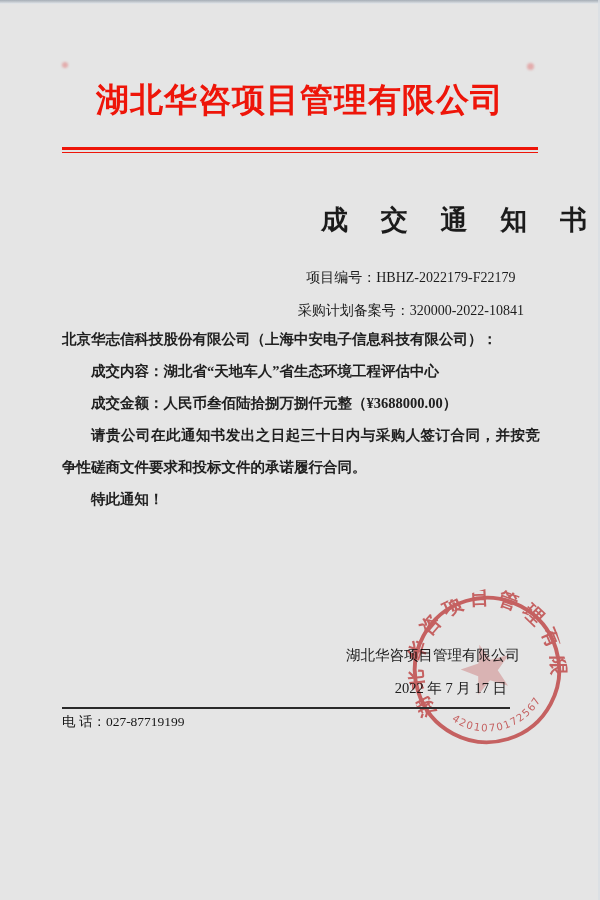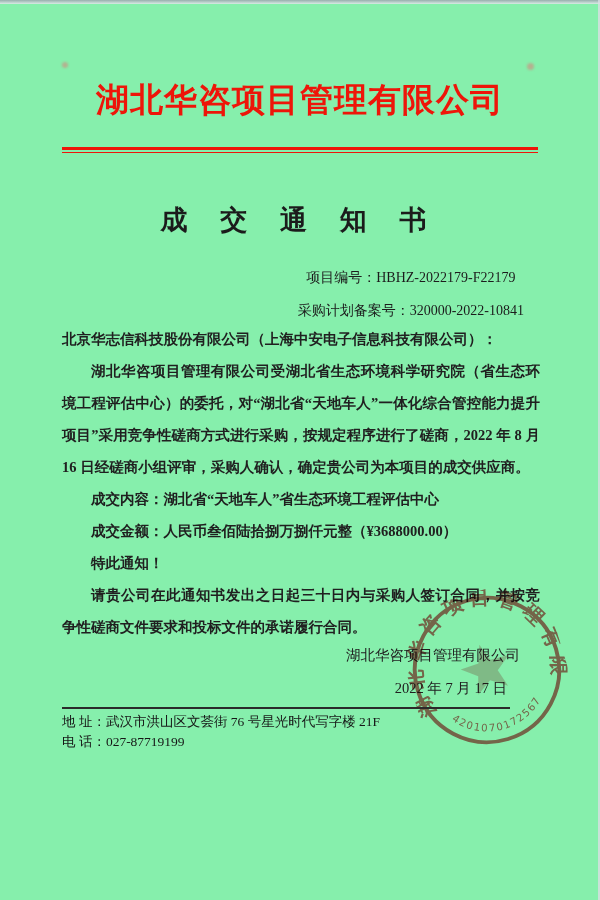--- a/index.html
+++ b/index.html
@@ -2,39 +2,39 @@
 <html style="--brand-red: #ee1509; --seal-red: #d85c5c;"><head>
 <meta charset="utf-8">
 <style>
   :root{
     --brand-red:#ee1509;
     --seal-red:#d85c5c;
     --text:#202020;
   }
   html,body{margin:0;padding:0;background:#ffffff;}
   .page{
-    position:relative;width:600px;height:900px;background:#86efac;overflow:hidden;
+    position:relative;width:600px;height:900px;background:#e5e5e5;overflow:hidden;
     font-family:"Liberation Serif","DejaVu Serif",serif;color:var(--text);
   }
   .edge-top{position:absolute;top:0;left:0;right:0;height:4px;
     background:linear-gradient(#9aa3ad,#e6eaee);opacity:.85;}
   .edge-right{position:absolute;top:0;right:0;bottom:0;width:2px;background:#d9dee3;opacity:.8;}
   .speckle{position:absolute;border-radius:50%;background:rgba(226,116,116,.5);filter:blur(1px);}
   .speckle-1{left:62px;top:62px;width:6px;height:6px;}
   .speckle-2{left:527px;top:63px;width:7px;height:7px;}
 
   .letterhead{
     position:absolute;top:78px;left:0;right:0;text-align:center;
     font-size:33px;font-weight:700;color:var(--brand-red);letter-spacing:1px;
   }
   .red-rule{position:absolute;top:147px;left:62px;width:476px;border-top:3px solid var(--brand-red);}
   .red-rule::after{content:"";display:block;margin-top:2px;border-top:1.5px solid var(--brand-red);}
 
   .doc-title{
-    position:absolute;top:202px;left:0;right:0;text-align:center;
+    position:absolute;top:202px;left:0;right:0;text-align:right;
     font-size:27px;font-weight:700;letter-spacing:13px;color:#1b1b1b;
   }
   .meta{position:absolute;top:261px;right:76px;text-align:center;
     font-size:14px;line-height:33px;color:#1c1c1c;}
 
   .body-text{
     position:absolute;top:323px;left:62px;width:478px;
     font-size:14.5px;line-height:32px;text-align:justify;color:var(--text);font-weight:bold;
   }
   .body-text p{margin:0;}
@@ -73,42 +73,40 @@
 
   <div class="doc-title">成 交 通 知 书</div>
 
   <div class="meta">
     <div>项目编号：HBHZ-2022179-F22179</div>
     <div>采购计划备案号：320000-2022-10841</div>
   </div>
 
   <div class="body-text">
     <p>北京华志信科技股份有限公司（上海中安电子信息科技有限公司）：</p>
-    <p class="indent">湖北华咨项目管理有限公司受湖北省生态环境科学研究院（省生态环境工程评估中心）的委托，对“湖北省“天地车人”一体化综合管控能力提升项目”采用竞争性磋商方式进行采购，按规定程序进行了磋商，2022 年 8 月 16 日经磋商小组评审，采购人确认，确定贵公司为本项目的成交供应商。</p>
     <p class="indent">成交内容：湖北省“天地车人”省生态环境工程评估中心</p>
     <p class="indent">成交金额：人民币叁佰陆拾捌万捌仟元整（¥3688000.00）</p>
+    <p class="indent">请贵公司在此通知书发出之日起三十日内与采购人签订合同，并按竞争性磋商文件要求和投标文件的承诺履行合同。</p>
     <p class="indent">特此通知！</p>
-    <p class="indent">请贵公司在此通知书发出之日起三十日内与采购人签订合同，并按竞争性磋商文件要求和投标文件的承诺履行合同。</p>
   </div>
 
   <div class="sig-company">湖北华咨项目管理有限公司</div>
   <div class="sig-date">2022 年 7 月 17 日</div>
 
   <svg class="seal" viewBox="0 0 160 160" xmlns="http://www.w3.org/2000/svg">
     <circle class="seal-ring" cx="80" cy="80" r="74"></circle>
     <path id="seal-arc-top" d="M 21,111 A 67,67 0 1 1 139,111" fill="none"></path>
     <path id="seal-arc-bottom" d="M 29,117 A 63,63 0 0 0 131,117" fill="none"></path>
     <polygon class="seal-star" points="80,53 86.5,71.1 105.7,71.7 90.5,83.4 95.9,101.8 80,91 64.1,101.8 69.5,83.4 54.3,71.7 73.5,71.1"></polygon>
     <text class="seal-ring-text">
       <textPath href="#seal-arc-top" startOffset="6">湖北华咨项目管理有限公司</textPath>
     </text>
     <text class="seal-number">
       <textPath href="#seal-arc-bottom" startOffset="2">4201070172567</textPath>
     </text>
   </svg>
 
   <div class="footer-rule"></div>
   <div class="footer">
-    <div>地 址：武汉市洪山区文荟街 76 号星光时代写字楼 21F</div>
     <div>电 话：027-87719199</div>
   </div>
 
 </div>
 
 </body></html>

